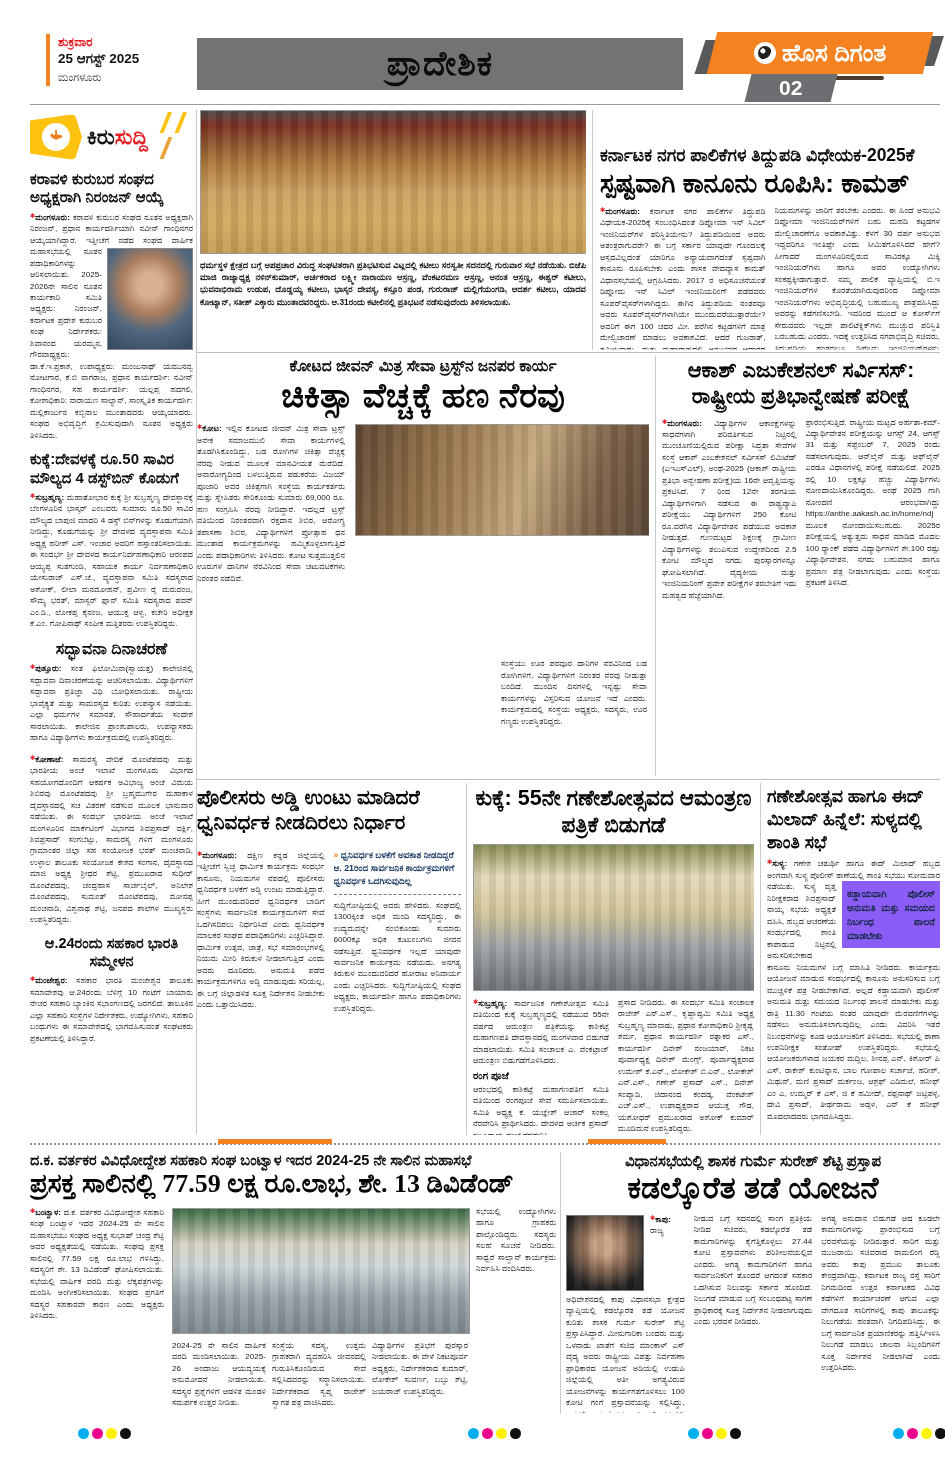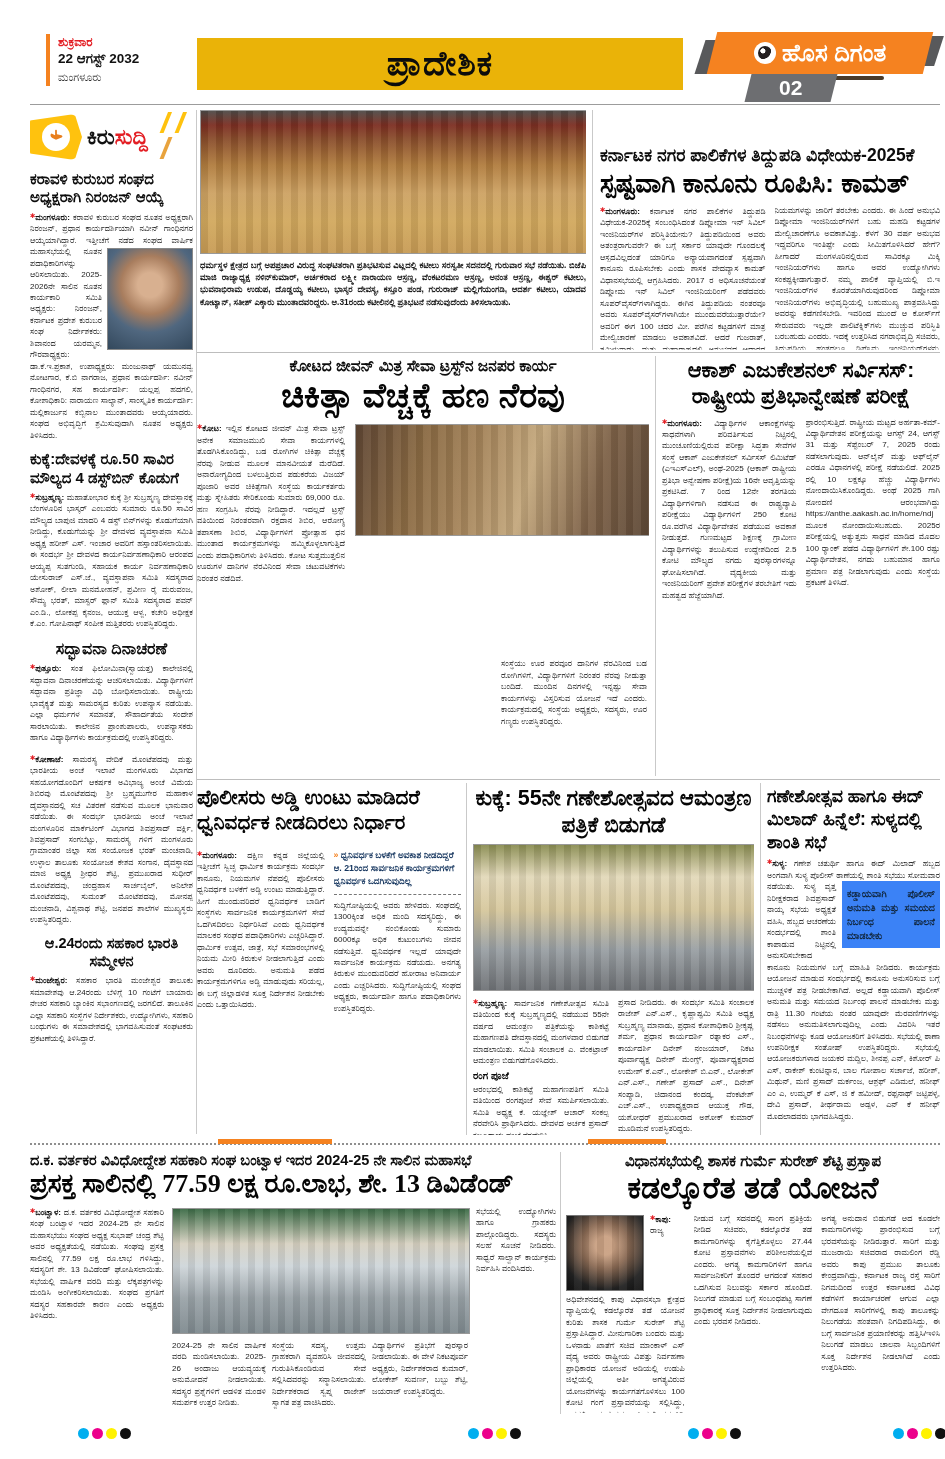--- a/index.html
+++ b/index.html
@@ -5,21 +5,21 @@
   html,body{margin:0;padding:0;background:#e8e8e8;}
   .page{position:relative;width:945px;height:1459px;background:#ffffff;margin:0 auto;
         font-family:"Liberation Sans",sans-serif;color:#1b1b1b;overflow:hidden;}
   .abs{position:absolute;}
   
   .datebar{left:46px;top:34px;width:150px;height:56px;}
   .datebar .accent{position:absolute;left:0;top:0;width:4px;height:52px;background:#f58220;}
   .datebar .day{position:absolute;left:12px;top:1px;font-size:12px;font-weight:bold;color:#e31e24;}
   .datebar .date{position:absolute;left:12px;top:17px;font-size:13.5px;font-weight:bold;color:#111;}
   .datebar .city{position:absolute;left:12px;top:37px;font-size:11px;color:#333;}
-  .band{left:197px;top:38px;width:486px;height:52px;background:#eab308;display:flex;align-items:center;justify-content:center;}
+  .band{left:197px;top:38px;width:486px;height:52px;background:#737373;display:flex;align-items:center;justify-content:center;}
   .band .title{font-size:34px;font-weight:bold;color:#0c0c0c;letter-spacing:1px;}
   .logo-gray-l{left:700px;top:40px;width:40px;height:34px;background:#58595b;transform:skewX(-18deg);}
   .logo-gray-r{left:905px;top:36px;width:34px;height:30px;background:#58595b;transform:skewX(-18deg);}
   .logo-main{left:712px;top:32px;width:216px;height:42px;background:#f58220;transform:skewX(-14deg);
              display:flex;align-items:center;justify-content:center;gap:6px;}
   .logo-main .nm{font-size:24px;font-weight:bold;color:#fff;transform:skewX(14deg);white-space:nowrap;}
   .logo-ic{width:22px;height:22px;border-radius:50%;background:#fff;position:relative;transform:skewX(14deg);flex:0 0 auto;}
   .logo-ic::after{content:"";position:absolute;left:4px;top:4px;width:14px;height:14px;border-radius:50%;
                   background:radial-gradient(circle at 35% 35%,#fff 18%,#231f20 22%,#231f20 60%,#fff 64%);}
   .logo-tagbar{left:820px;top:76px;width:64px;height:4px;background:#4a3b2a;border-radius:2px;}
@@ -69,38 +69,38 @@
   .caption{font-size:8.4px;line-height:1.45;font-weight:600;color:#161616;text-align:justify;margin-top:5px;}
   
   .kicker{font-weight:bold;color:#0c0c0c;}
   .headline{font-weight:bold;color:#050505;}
   .pullq{font-size:9.5px;line-height:1.5;font-weight:bold;color:#16365f;}
   .pullq .arr{color:#f58220;}
   .hl-box{font-size:8.8px;line-height:1.5;font-weight:bold;color:#16365f;border-bottom:1px dashed #777;
           padding-bottom:5px;margin-bottom:5px;}
   .hl-box .arr{color:#f58220;}
   .subhead{font-weight:bold;font-size:10px;margin:3px 0 2px;color:#0a0a0a;}
-  .sulya-box{float:right;width:88px;background:#3b82f6;padding:6px 5px;margin:0 0 5px 6px;
+  .sulya-box{float:right;width:88px;background:#8b5cf6;padding:6px 5px;margin:0 0 5px 6px;
              font-size:9.5px;font-weight:bold;line-height:1.45;color:#10263d;}
   .dotted-div{border-top:2px dotted #8f8f8f;}
   .orange-bar{background:#f58220;}
   
   .cmyk{display:flex;gap:3px;}
   .cmyk i{width:11px;height:11px;border-radius:50%;display:block;}
   .c-c{background:#00aeef;} .c-m{background:#ec008c;} .c-y{background:#fff200;} .c-k{background:#101010;}
 </style>
 </head>
 <body>
 
 <div class="page">
 
   <div class="abs datebar">
     <span class="accent"></span>
     <span class="day">ಶುಕ್ರವಾರ</span>
-    <span class="date">22 ಆಗಸ್ಟ್ 2032</span>
+    <span class="date">25 ಆಗಸ್ಟ್ 2025</span>
     <span class="city">ಮಂಗಳೂರು</span>
   </div>
   <div class="abs band">
     <span class="title">ಪ್ರಾದೇಶಿಕ</span>
   </div>
   <div class="abs logo-gray-l"></div>
   <div class="abs logo-gray-r"></div>
   <div class="abs logo-main">
     <span class="logo-ic"></span>
     <span class="nm">ಹೊಸ ದಿಗಂತ</span>

